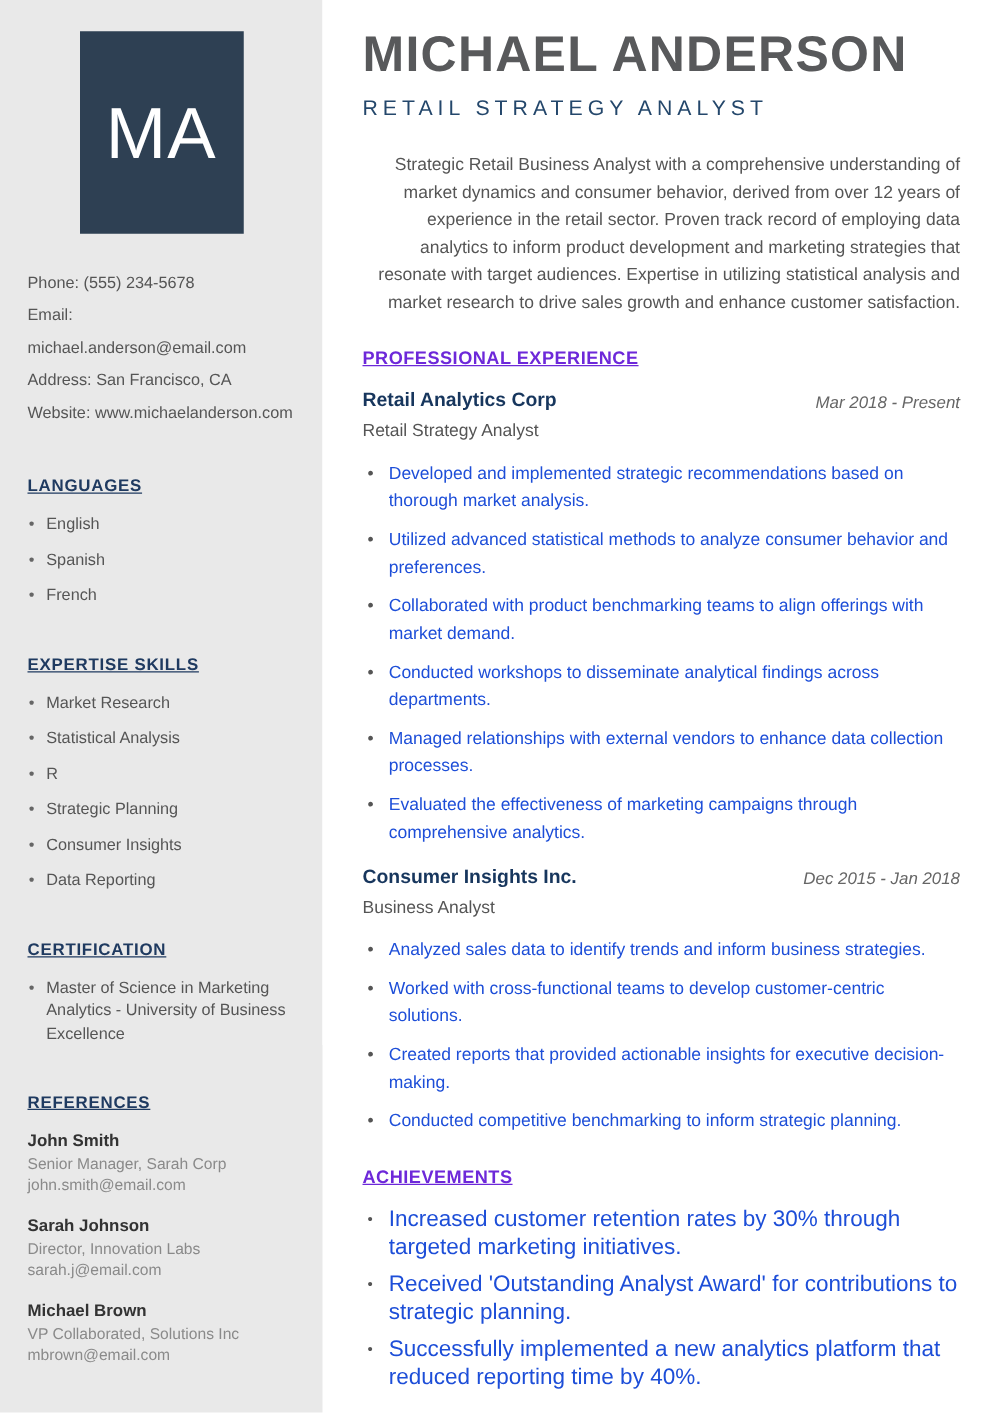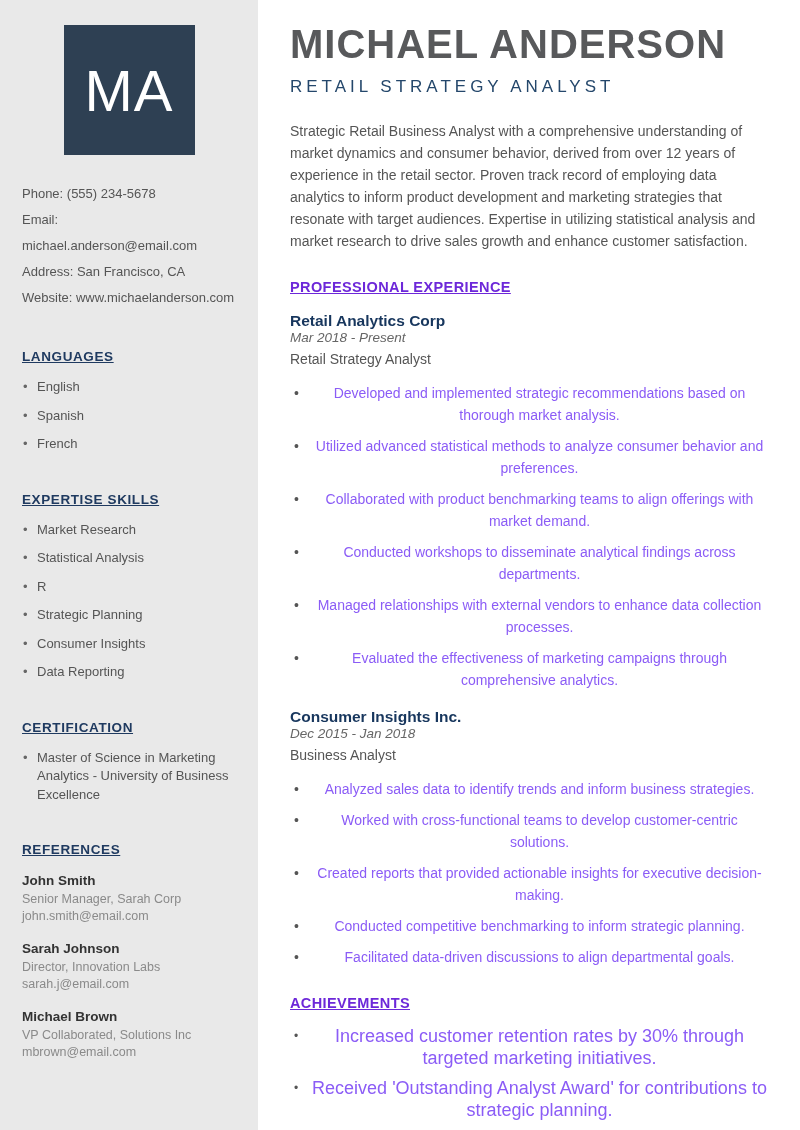--- a/index.html
+++ b/index.html
@@ -12,21 +12,21 @@
     position:relative;
   }
   
   .sidebar {
     position:absolute; left:0; top:0;
     width:258px; height:1130px;
     background:#e9e9e9;
     padding:25px 22px 0 22px;
   }
   .avatar {
-    width:131px; height:130px;
+    width:131px; height:162px;
     background:#2e4053;
     margin:0 auto;
     display:flex; align-items:center; justify-content:center;
   }
   .avatar-initials {
     color:#ffffff;
     font-size:58px;
     font-weight:400;
     letter-spacing:1px;
   }
@@ -81,51 +81,51 @@
     font-size:17px;
     font-weight:500;
     color:#24476b;
     letter-spacing:4px;
   }
   .summary {
     margin-top:23px;
     font-size:14px;
     line-height:22px;
     color:#555;
+    text-align:right;
   }
   .main-heading {
     margin-top:27px;
     font-size:14.5px;
     font-weight:bold;
     color:#6d28d9;
     text-decoration:underline;
     letter-spacing:.4px;
   }
   .job-block { margin-top:17px; }
-  .job-header { display:flex; justify-content:space-between; align-items:flex-start;flex-direction:column; }
+  .job-header { display:flex; justify-content:space-between; align-items:center; }
   .company {
     font-size:15.5px;
     font-weight:bold;
     color:#17365d;
   }
   .dates {
     font-size:13.5px;
     font-style:italic;
     color:#666;
   }
   .role { margin-top:6px; font-size:14px; color:#555; }
   .bullet-list { list-style:none; margin-top:15px; }
   .bullet-list li {
     position:relative;
     padding-left:21px;
     font-size:14px;
-    color:#8b5cf6;
+    color:#1d4ed8;
     line-height:22px;
     margin-bottom:9px;
-    text-align:center;
   }
   .bullet-list li::before {
     content:"•";
     position:absolute; left:4px; top:0;
     color:#555;
   }
   .achievement-list { margin-top:14px; }
   .achievement-list li { font-size:18px; margin-bottom:8px; }
   .achievement-list li::before { font-size:12px; }
 </style>
@@ -229,21 +229,20 @@
       <span class="company">Consumer Insights Inc.</span>
       <span class="dates">Dec 2015 - Jan 2018</span>
     </div>
     <div class="role">Business Analyst</div>
     <ul class="bullet-list">
 
     <li>Analyzed sales data to identify trends and inform business strategies.</li>
         <li>Worked with cross-functional teams to develop customer-centric solutions.</li>
         <li>Created reports that provided actionable insights for executive decision-making.</li>
         <li>Conducted competitive benchmarking to inform strategic planning.</li>
-        <li>Facilitated data-driven discussions to align departmental goals.</li>
       </ul>
   </div>
 
   <div class="main-heading">ACHIEVEMENTS</div>
   <ul class="bullet-list achievement-list">
 
   <li>Increased customer retention rates by 30% through targeted marketing initiatives.</li>
       <li>Received 'Outstanding Analyst Award' for contributions to strategic planning.</li>
       <li>Successfully implemented a new analytics platform that reduced reporting time by 40%.</li>
     </ul>

